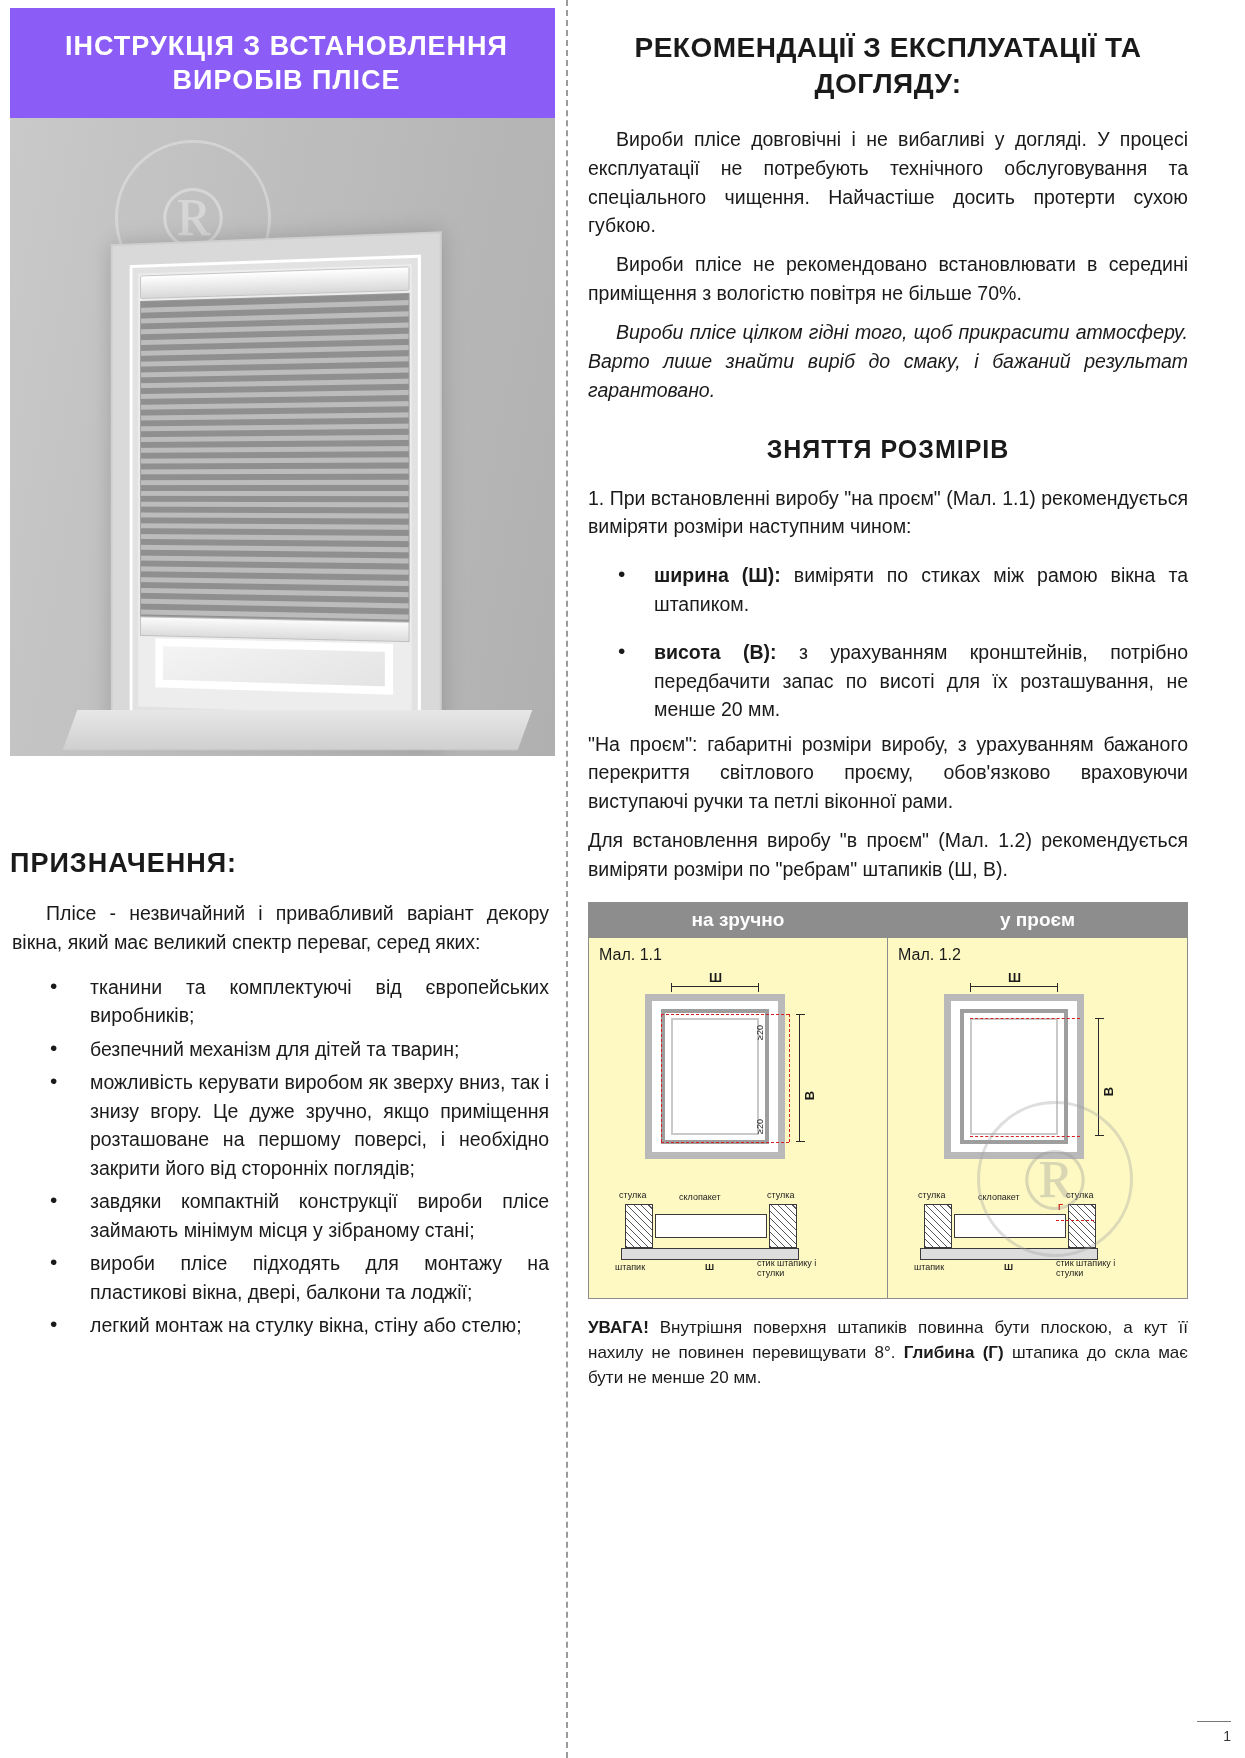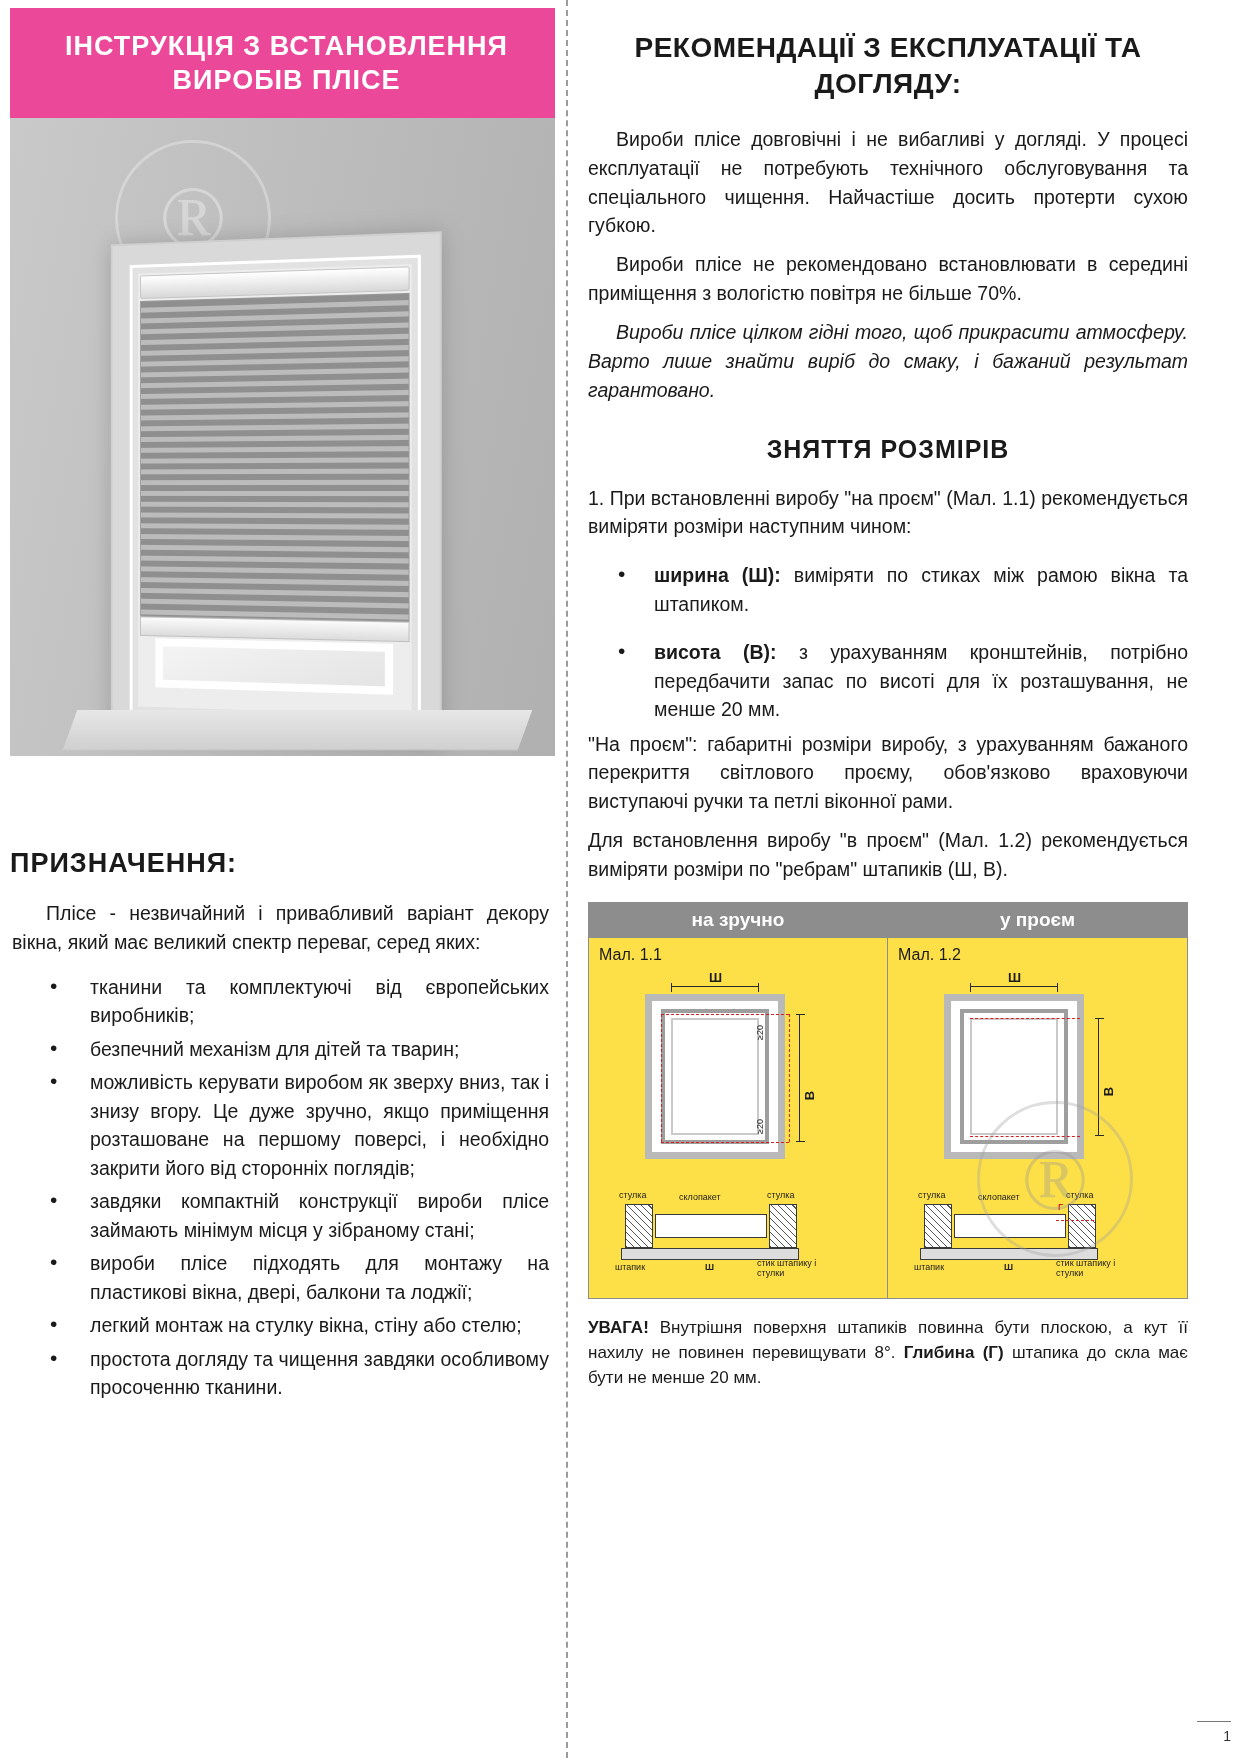--- a/index.html
+++ b/index.html
@@ -26,21 +26,21 @@
   
   .left-col {
     position: absolute;
     left: 10px;
     top: 8px;
     width: 545px;
     height: 1740px;
   }
 
   .left-header {
-    background: #ec4899;
+    background: #8b5cf6;
     color: #ffffff;
     text-align: center;
     padding: 22px 10px 20px 18px;
     font-size: 27px;
     font-weight: bold;
     letter-spacing: 1px;
     line-height: 1.25;
   }
 
   .photo-box {
@@ -245,21 +245,21 @@
     background: #8d8d8d;
     color: #ffffff;
     text-align: center;
     font-size: 19px;
     font-weight: bold;
     padding: 6px 0 7px 0;
   }
   .draw-body {
     position: relative;
     height: 360px;
-    background: #fde047;
+    background: #fef9c3;
   }
   .fig-label {
     position: absolute;
     left: 10px; top: 8px;
     font-size: 16px;
   }
 
   
   .sch {
     position: absolute;
@@ -407,21 +407,20 @@
 
     <p class="left-intro">Пліcе - незвичайний і привабливий варіант декору вікна, який має великий спектр переваг, серед яких:</p>
 
     <ul class="bullets">
       <li>тканини та комплектуючі від європейських виробників;</li>
       <li>безпечний механізм для дітей та тварин;</li>
       <li>можливість керувати виробом як зверху вниз, так і знизу вгору. Це дуже зручно, якщо приміщення розташоване на першому поверсі, і необхідно закрити його від сторонніх поглядів;</li>
       <li>завдяки компактній конструкції вироби пліcе займають мінімум місця у зібраному стані;</li>
       <li>вироби пліcе підходять для монтажу на пластикові вікна, двері, балкони та лоджії;</li>
       <li>легкий монтаж на стулку вікна, стіну або стелю;</li>
-      <li>простота догляду та чищення завдяки особливому просоченню тканини.</li>
     </ul>
   </div>
 
   <div class="right-col">
 
     <div class="right-title">РЕКОМЕНДАЦІЇ З ЕКСПЛУАТАЦІЇ ТА ДОГЛЯДУ:</div>
 
     <p class="p indent">Вироби пліcе довговічні і не вибагливі у догляді. У процесі експлуатації не потребують технічного обслуговування та спеціального чищення. Найчастіше досить протерти сухою губкою.</p>
     <p class="p indent">Вироби пліcе не рекомендовано встановлювати в середині приміщення з вологістю повітря не більше 70%.</p>
     <p class="p indent italic">Вироби пліcе цілком гідні того, щоб прикрасити атмосферу. Варто лише знайти виріб до смаку, і бажаний результат гарантовано.</p>

